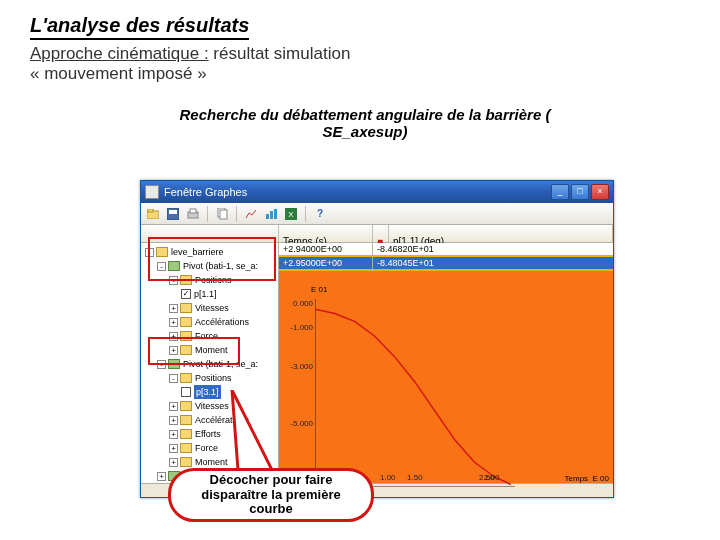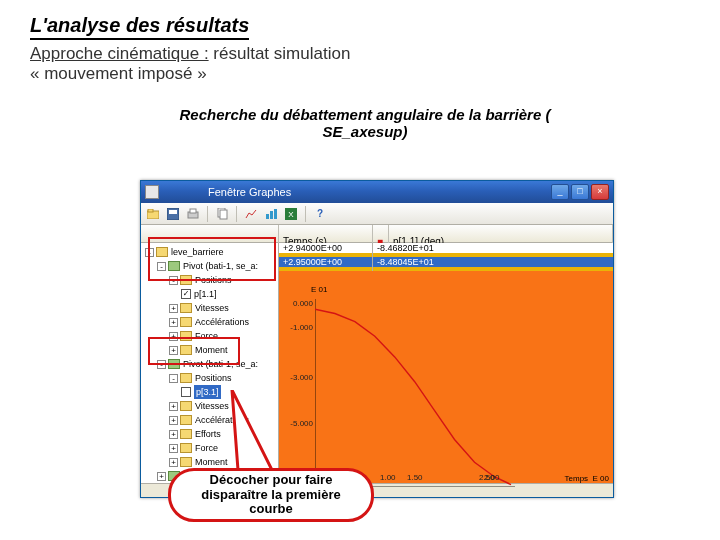--- a/index.html
+++ b/index.html
@@ -3,41 +3,41 @@
 <meta charset="utf-8">
 <style>
   * { box-sizing: border-box; margin: 0; padding: 0; }
   body { width: 720px; height: 540px; background: #fff; font-family: Arial, sans-serif; position: relative; }
   .slide { padding: 14px 30px; }
   .title { font-size: 20px; font-style: italic; font-weight: bold; border-bottom: 2px solid #000; display: inline-block; padding-bottom: 1px; margin-bottom: 4px; }
   .subtitle { font-size: 17px; color: #333; }
   .subtitle .u { text-decoration: underline; }
   .heading { text-align: center; font-style: italic; font-weight: bold; font-size: 15px; margin: 22px 0 8px 120px; width: 430px; }
   .window { position: absolute; left: 140px; top: 180px; width: 474px; border: 1px solid #0a5b9e; box-shadow: 0 0 3px rgba(0,0,0,.4); font-size: 10px; }
-  .titlebar { height: 22px; background: linear-gradient(#3a78d6, #2a5fb8 45%, #214d97); color: #fff; display: flex; align-items: center; padding: 0 4px; gap: 44px; }
+  .titlebar { height: 22px; background: linear-gradient(#3a78d6, #2a5fb8 45%, #214d97); color: #fff; display: flex; align-items: center; padding: 0 4px; }
   .titlebar .icon { width: 14px; height: 14px; background: #e8e8e8; border: 1px solid #888; margin-right: 5px; }
   .titlebar .t { flex: 1; font-size: 11px; }
   .wbtns { display: flex; gap: 2px; }
   .wbtn { width: 18px; height: 16px; background: linear-gradient(#6ea8e8, #3a78d6); border: 1px solid #234f93; border-radius: 2px; color: #fff; text-align: center; line-height: 13px; font-size: 9px; cursor: pointer; }
   .wbtn.close { background: linear-gradient(#e87a6e, #d63a3a); border-color: #932323; }
   .toolbar { height: 22px; background: linear-gradient(#fdfdfd, #e8e6df); border-bottom: 1px solid #b0aea5; display: flex; align-items: center; padding: 0 4px; gap: 4px; }
   .tbtn { width: 16px; height: 16px; border: 1px solid transparent; display: flex; align-items: center; justify-content: center; cursor: pointer; }
   .sep { width: 1px; height: 16px; background: #c0beb5; margin: 0 2px; }
   .headerrow { height: 18px; background: linear-gradient(#fdfdfd, #ece9d8); display: flex; border-bottom: 1px solid #b0aea5; font-size: 10px; }
   .headerrow .cell { border-right: 1px solid #c0beb5; padding: 16px 4px; display: flex; align-items: center; }
   .body { display: flex; background: #fff; height: 240px; }
   .tree { width: 138px; border-right: 1px solid #b0aea5; overflow: hidden; background: #fff; font-size: 9px; line-height: 14px; padding-top: 2px; }
   .tree .node { display: flex; align-items: center; height: 14px; white-space: nowrap; }
   .tree .sp { display: inline-block; }
   .tree .twist { width: 9px; height: 9px; border: 1px solid #888; background: #fff; text-align: center; line-height: 7px; font-size: 8px; margin-right: 2px; cursor: pointer; }
   .tree .fld { width: 12px; height: 10px; background: #f6d872; border: 1px solid #b8932f; margin-right: 3px; }
   .tree .chk { width: 10px; height: 10px; border: 1px solid #555; background: #fff; margin-right: 3px; text-align: center; line-height: 8px; font-size: 8px; cursor: pointer; }
   .tree .sel { background: #316ac5; color: #fff; padding: 0 2px; }
   .datacol { width: 94px; border-right: 1px solid #b0aea5; font-size: 9px; background: #fff; }
-  .datacol .row { height: 14px; padding: 0 4px; display: flex; align-items: center; border-bottom: 4px solid #eab308; }
+  .datacol .row { height: 14px; padding: 0 4px; display: flex; align-items: center; border-bottom: 2px solid #eab308; }
   .datacol .row.sel { background: #316ac5; color: #fff; }
   .plot { flex: 1; position: relative; background: #f97316; }
   .axis-y { position: absolute; left: 0; top: 28px; width: 36px; font-size: 8px; text-align: right; color: #222; }
   .axis-y div { position: absolute; right: 2px; }
   .axis-unit-y { position: absolute; left: 32px; top: 14px; font-size: 8px; }
   .axis-x { position: absolute; left: 36px; bottom: 10px; right: 4px; font-size: 8px; color: #222; }
   .axis-x span { position: absolute; }
   .axis-unit-x { position: absolute; right: 4px; bottom: 0; font-size: 8px; }
   svg.curve { position: absolute; left: 36px; top: 28px; }
   .hl-red1 { position: absolute; border: 2px solid #d41414; background: transparent; }
@@ -233,21 +233,21 @@
         <div class="datacol" id="dc-val" style="flex:1;border-right:none">
             <div class="row">-8.46820E+01</div>
             <div class="row sel">-8.48045E+01</div>
           </div>
       </div>
       <div class="plot">
         <div class="axis-unit-y">E 01</div>
         <div class="axis-y" id="yticks">
             <div style="top: 0px;">0.000</div>
             <div style="top: 24px;">-1.000</div>
-            <div style="top: 74px;">-3.000</div>
+            <div style="top: 63px;">-3.000</div>
             <div style="top: 120px;">-5.000</div>
             <div style="top: 168px;">-7.000</div>
           </div>
         <svg class="curve" width="200" height="188">
           <line x1="0" y1="0" x2="0" y2="188" stroke="#000" stroke-width="0.8"></line>
           <line x1="0" y1="188" x2="200" y2="188" stroke="#000" stroke-width="0.8"></line>
           <g id="yticklines"></g>
           <path id="curvepath" fill="none" stroke="#d41414" stroke-width="1.4" d="M0.0,10.3 L19.9,14.5 L39.9,22.7 L59.8,37.2 L79.7,57.9 L99.7,82.7 L119.6,111.6 L139.5,140.5 L159.5,163.3 L179.4,177.7 L196.0,185.6 "></path>
         </svg>
         <div class="axis-x" id="xticks">

